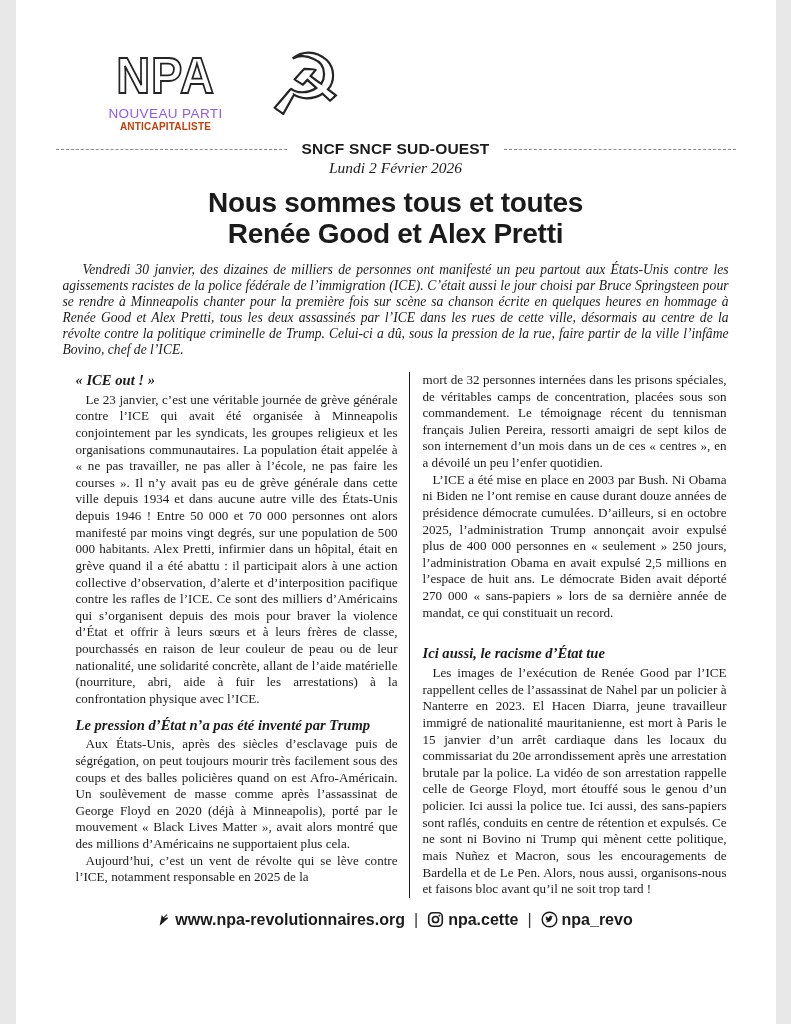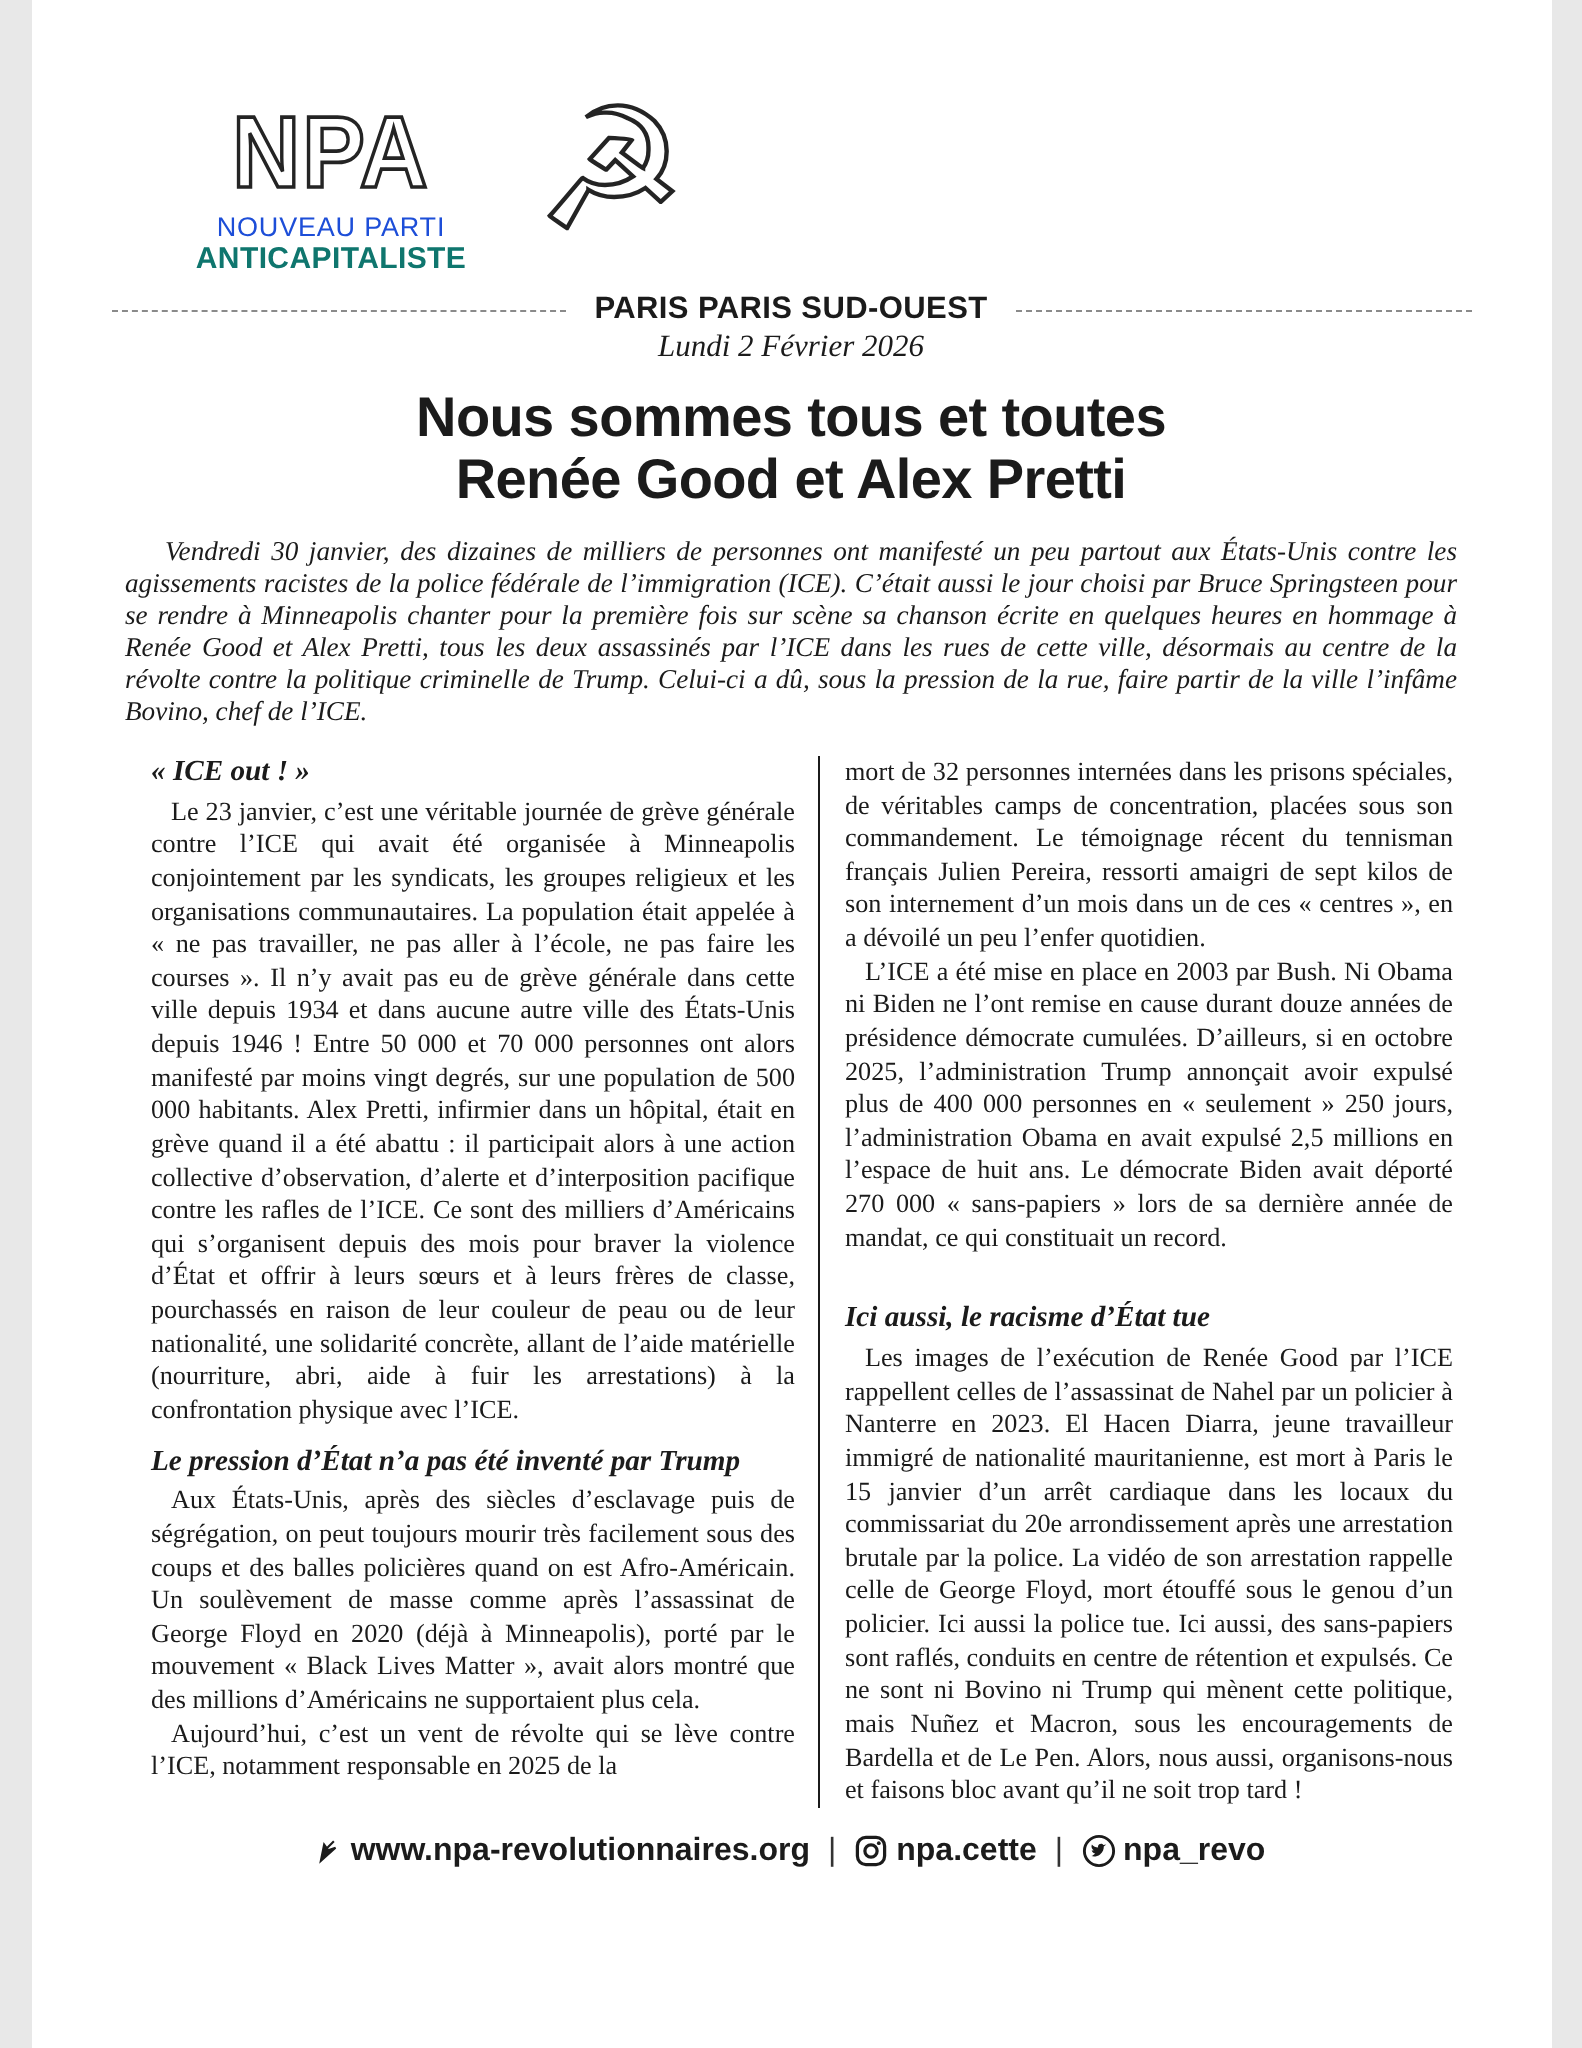--- a/index.html
+++ b/index.html
@@ -26,26 +26,26 @@
   .npa-logo { width:168px; text-align:center; padding-top:6px; }
   .npa-acronym {
     font-family:"Liberation Sans", sans-serif;
     font-weight:700; font-size:47px; line-height:1;
     letter-spacing:1px;
     display:inline-block; transform:scaleY(1.08);
   }
   .npa-sub1 {
     font-family:"Liberation Sans", sans-serif;
     font-weight:500; font-size:13.5px; letter-spacing:0.4px;
-    margin-top:7px; color:#1d4ed8;
+    margin-top:7px; color:#8b5cf6;
   }
   .npa-sub2 {
     font-family:"Liberation Sans", sans-serif;
-    font-weight:800; font-size:15px; letter-spacing:0.2px;
-    color:#0f766e;
+    font-weight:800; font-size:10px; letter-spacing:0.2px;
+    color:#c2410c;
   }
   .masthead { flex:1; text-align:center; padding-top:2px; }
   .masthead-title {
     font-family:"Liberation Sans", sans-serif;
     font-weight:700; font-size:49px; line-height:1;
     letter-spacing:-1px; white-space:nowrap;
     display:inline-block; transform:scale(0.82,1.38); transform-origin:center top;
     margin-top:6px;
   }
   .masthead-subtitle {
@@ -136,21 +136,21 @@
     <div class="npa-logo">
       <div class="npa-acronym outline-txt">NPA</div>
       <div class="npa-sub1">NOUVEAU PARTI</div>
       <div class="npa-sub2">ANTICAPITALISTE</div>
     </div>
     <div class="emblem outline-txt outline-thick">☭</div>
   </div>
 
   <div class="section-banner">
     <div class="dash-rule"></div>
-    <div class="section-label">PARIS PARIS SUD-OUEST</div>
+    <div class="section-label">SNCF SNCF SUD-OUEST</div>
     <div class="dash-rule"></div>
   </div>
   <div class="edition-date">Lundi 2 Février 2026</div>
 
   <div class="headline">
     <span>Nous sommes tous et toutes</span><br>
     <span>Renée Good et Alex Pretti</span>
   </div>
 
   <p class="intro">Vendredi 30 janvier, des dizaines de milliers de personnes ont manifesté un peu partout aux États-Unis contre les agissements racistes de la police fédérale de l’immigration (ICE). C’était aussi le jour choisi par Bruce Springsteen pour se rendre à Minneapolis chanter pour la première fois sur scène sa chanson écrite en quelques heures en hommage à Renée Good et Alex Pretti, tous les deux assassinés par l’ICE dans les rues de cette ville, désormais au centre de la révolte contre la politique criminelle de Trump. Celui-ci a dû, sous la pression de la rue, faire partir de la ville l’infâme Bovino, chef de l’ICE.</p>

